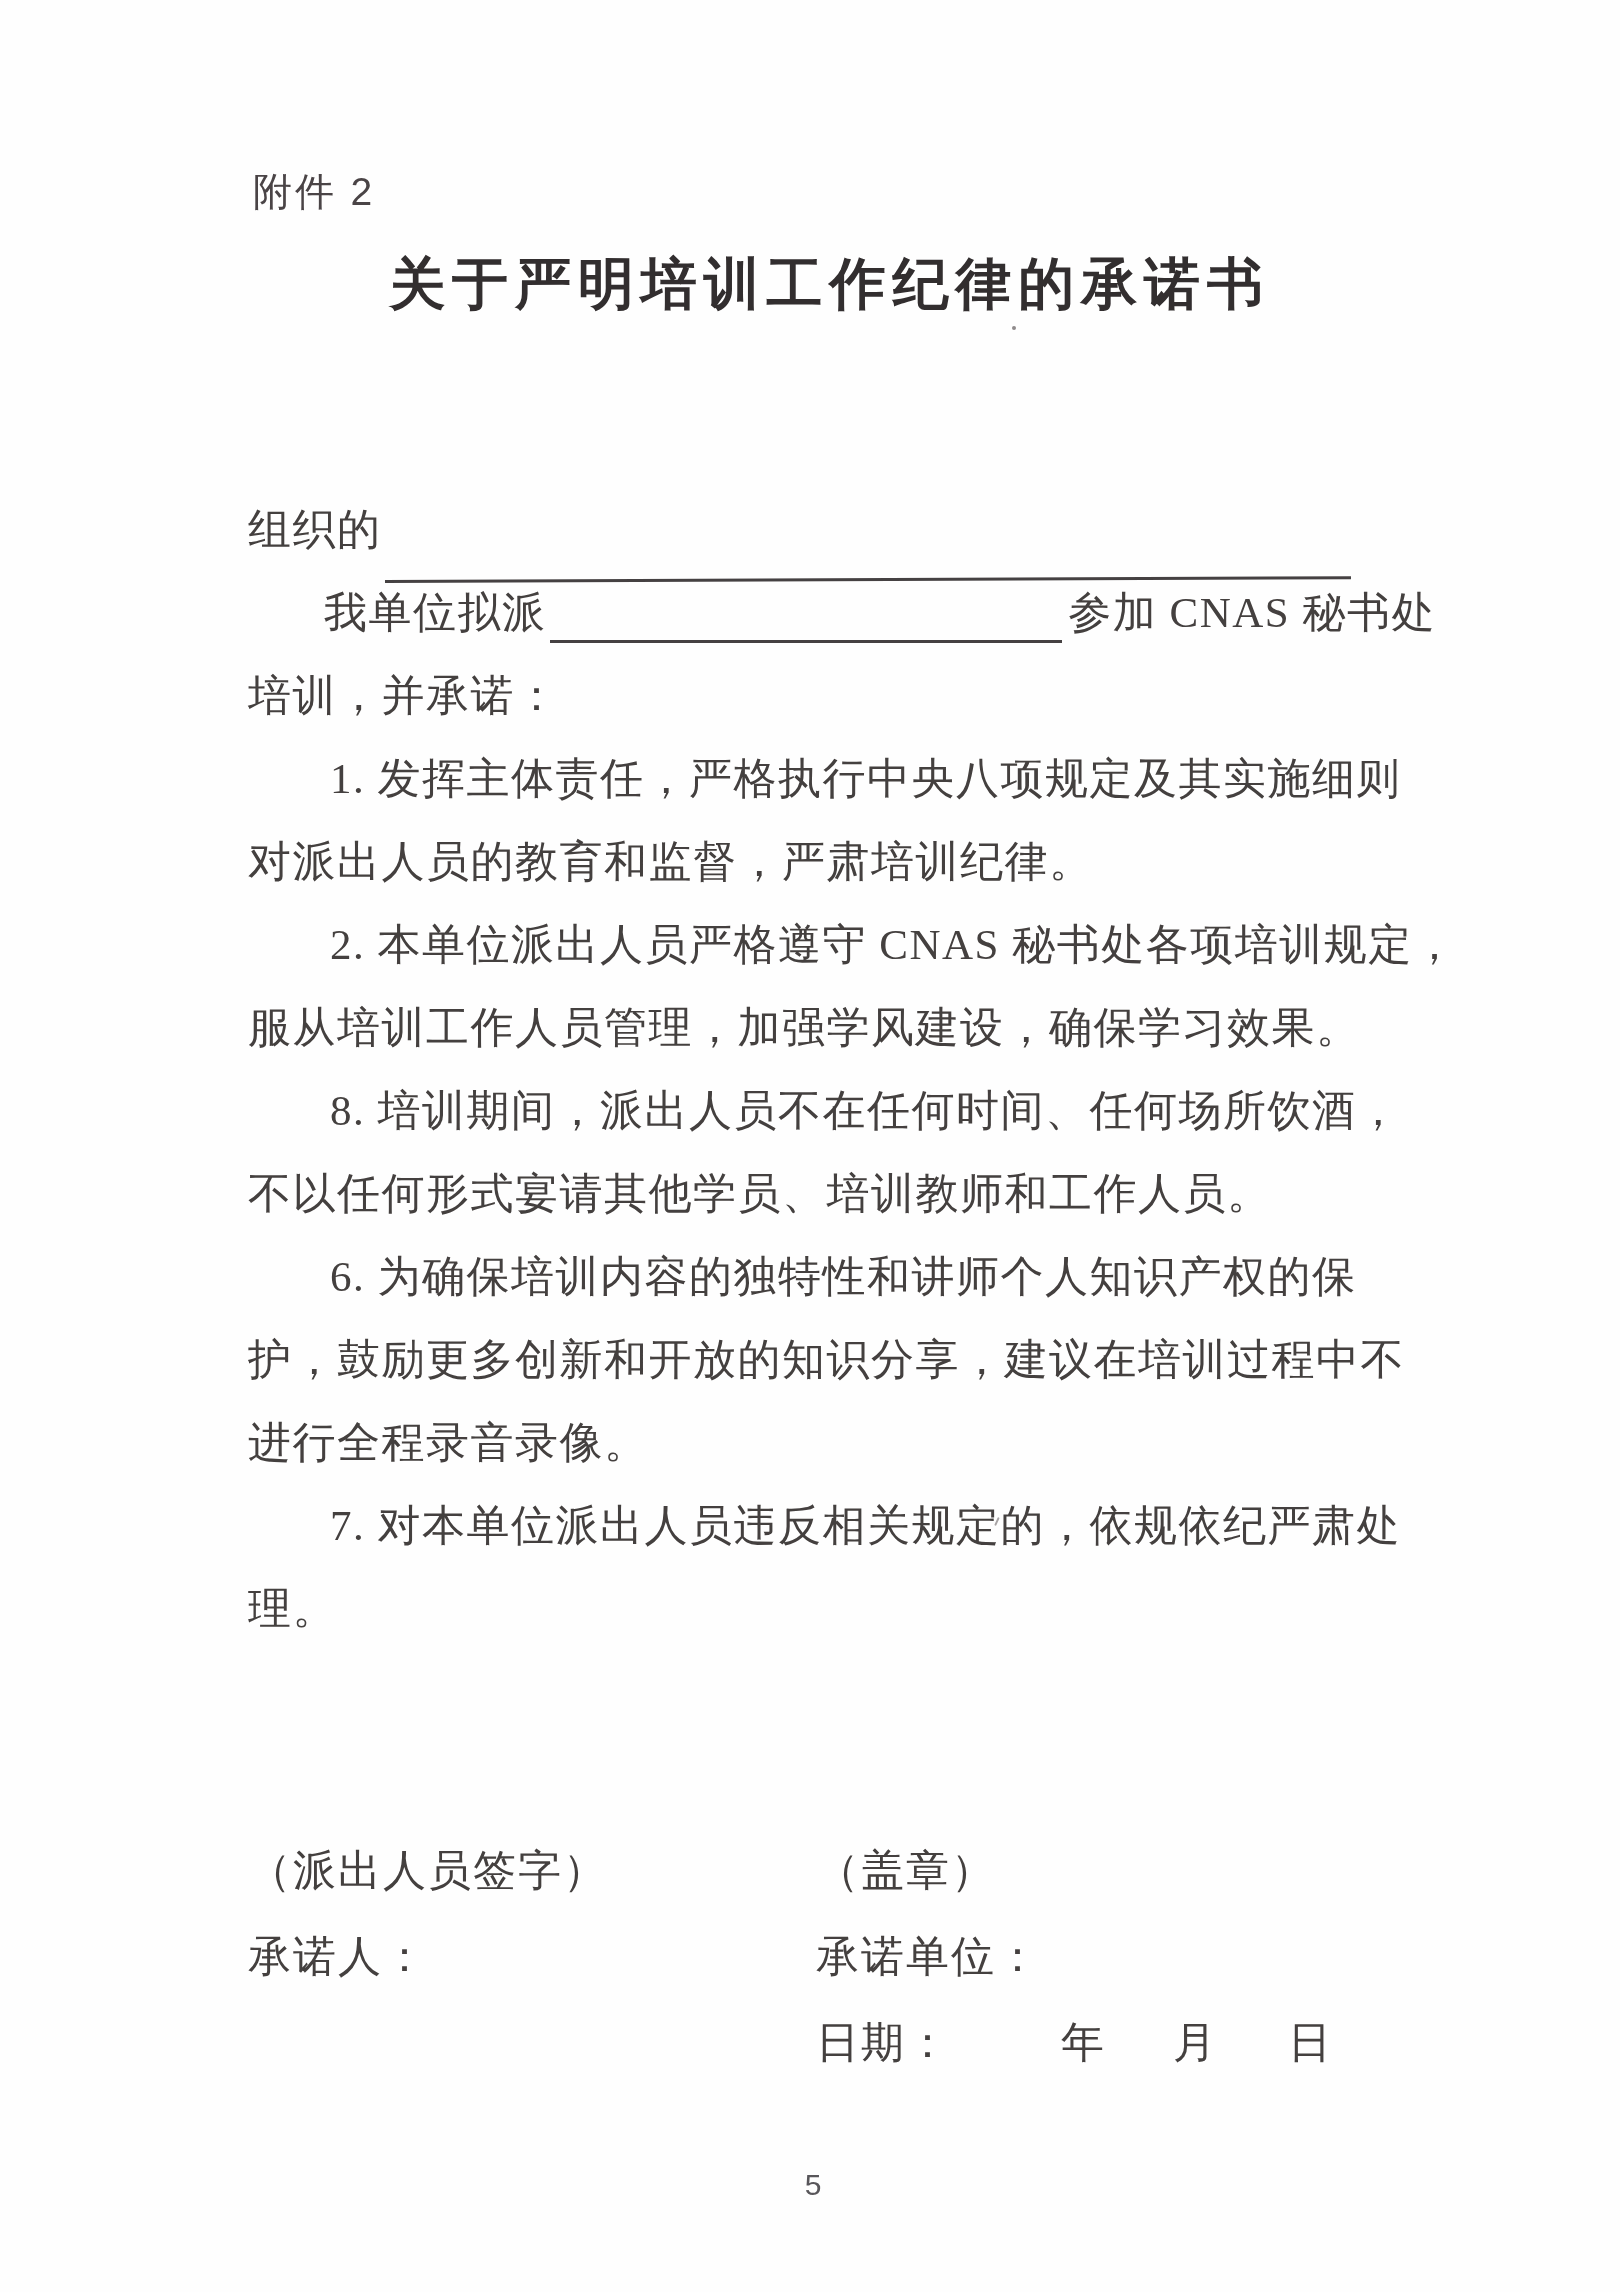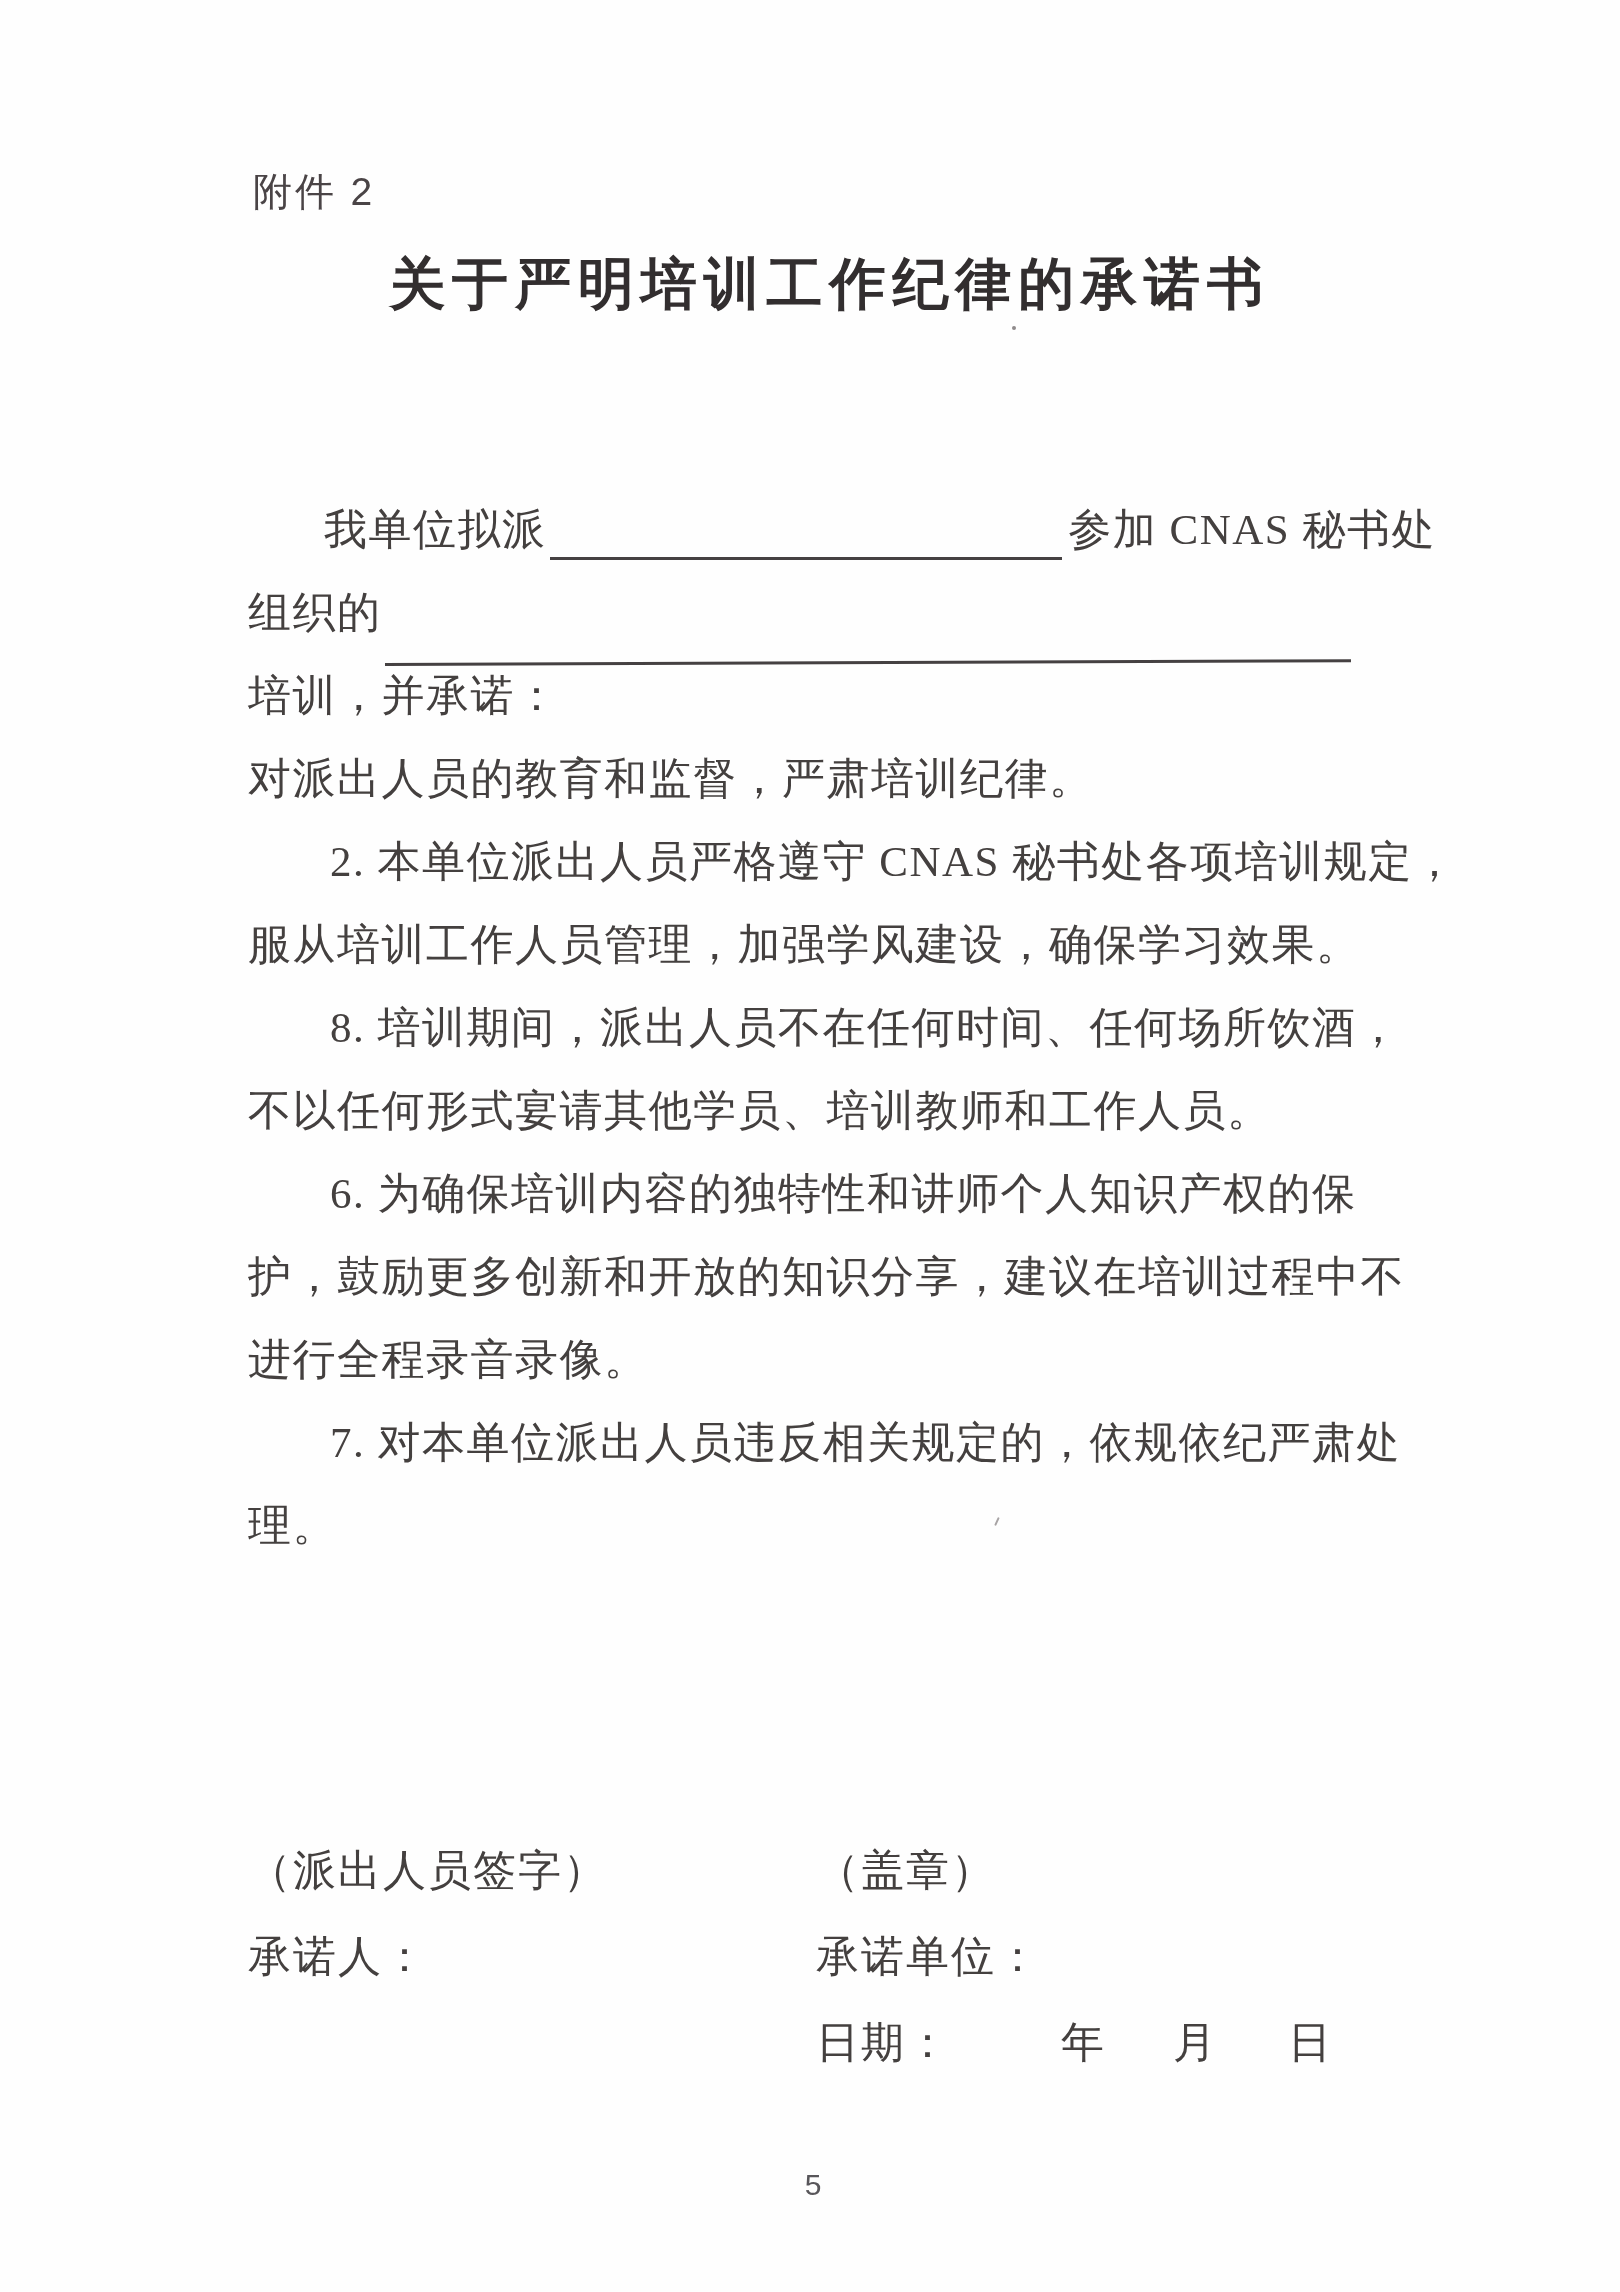--- a/index.html
+++ b/index.html
@@ -75,26 +75,27 @@
 
   <div class="attachment">附件 2</div>
 
   <h1 class="doc-title">关于严明培训工作纪律的承诺书</h1>
 
   <div class="speck-dot"></div>
   <div class="speck-tick"></div>
 
   <div class="content">
 
+    <div class="line"><span>组织的</span><span class="blank blank-2"></span></div>
+
     <div class="line indent-p"><span>我单位拟派</span><span class="blank blank-1"></span><span>参加 CNAS 秘书处</span></div>
-
-    <div class="line"><span>组织的</span><span class="blank blank-2"></span></div>
 
     <div class="line">培训，并承诺：</div>
 
+    <div class="line indent-n">1. 发挥主体责任，严格执行中央八项规定及其实施细则</div>
     <div class="line">对派出人员的教育和监督，严肃培训纪律。</div>
     <div class="line indent-n">2. 本单位派出人员严格遵守 CNAS 秘书处各项培训规定，</div>
     <div class="line">服从培训工作人员管理，加强学风建设，确保学习效果。</div>
     <div class="line indent-n">8. 培训期间，派出人员不在任何时间、任何场所饮酒，</div>
     <div class="line">不以任何形式宴请其他学员、培训教师和工作人员。</div>
     <div class="line indent-n">6. 为确保培训内容的独特性和讲师个人知识产权的保</div>
     <div class="line">护，鼓励更多创新和开放的知识分享，建议在培训过程中不</div>
     <div class="line">进行全程录音录像。</div>
     <div class="line indent-n">7. 对本单位派出人员违反相关规定的，依规依纪严肃处</div>
     <div class="line">理。</div>

